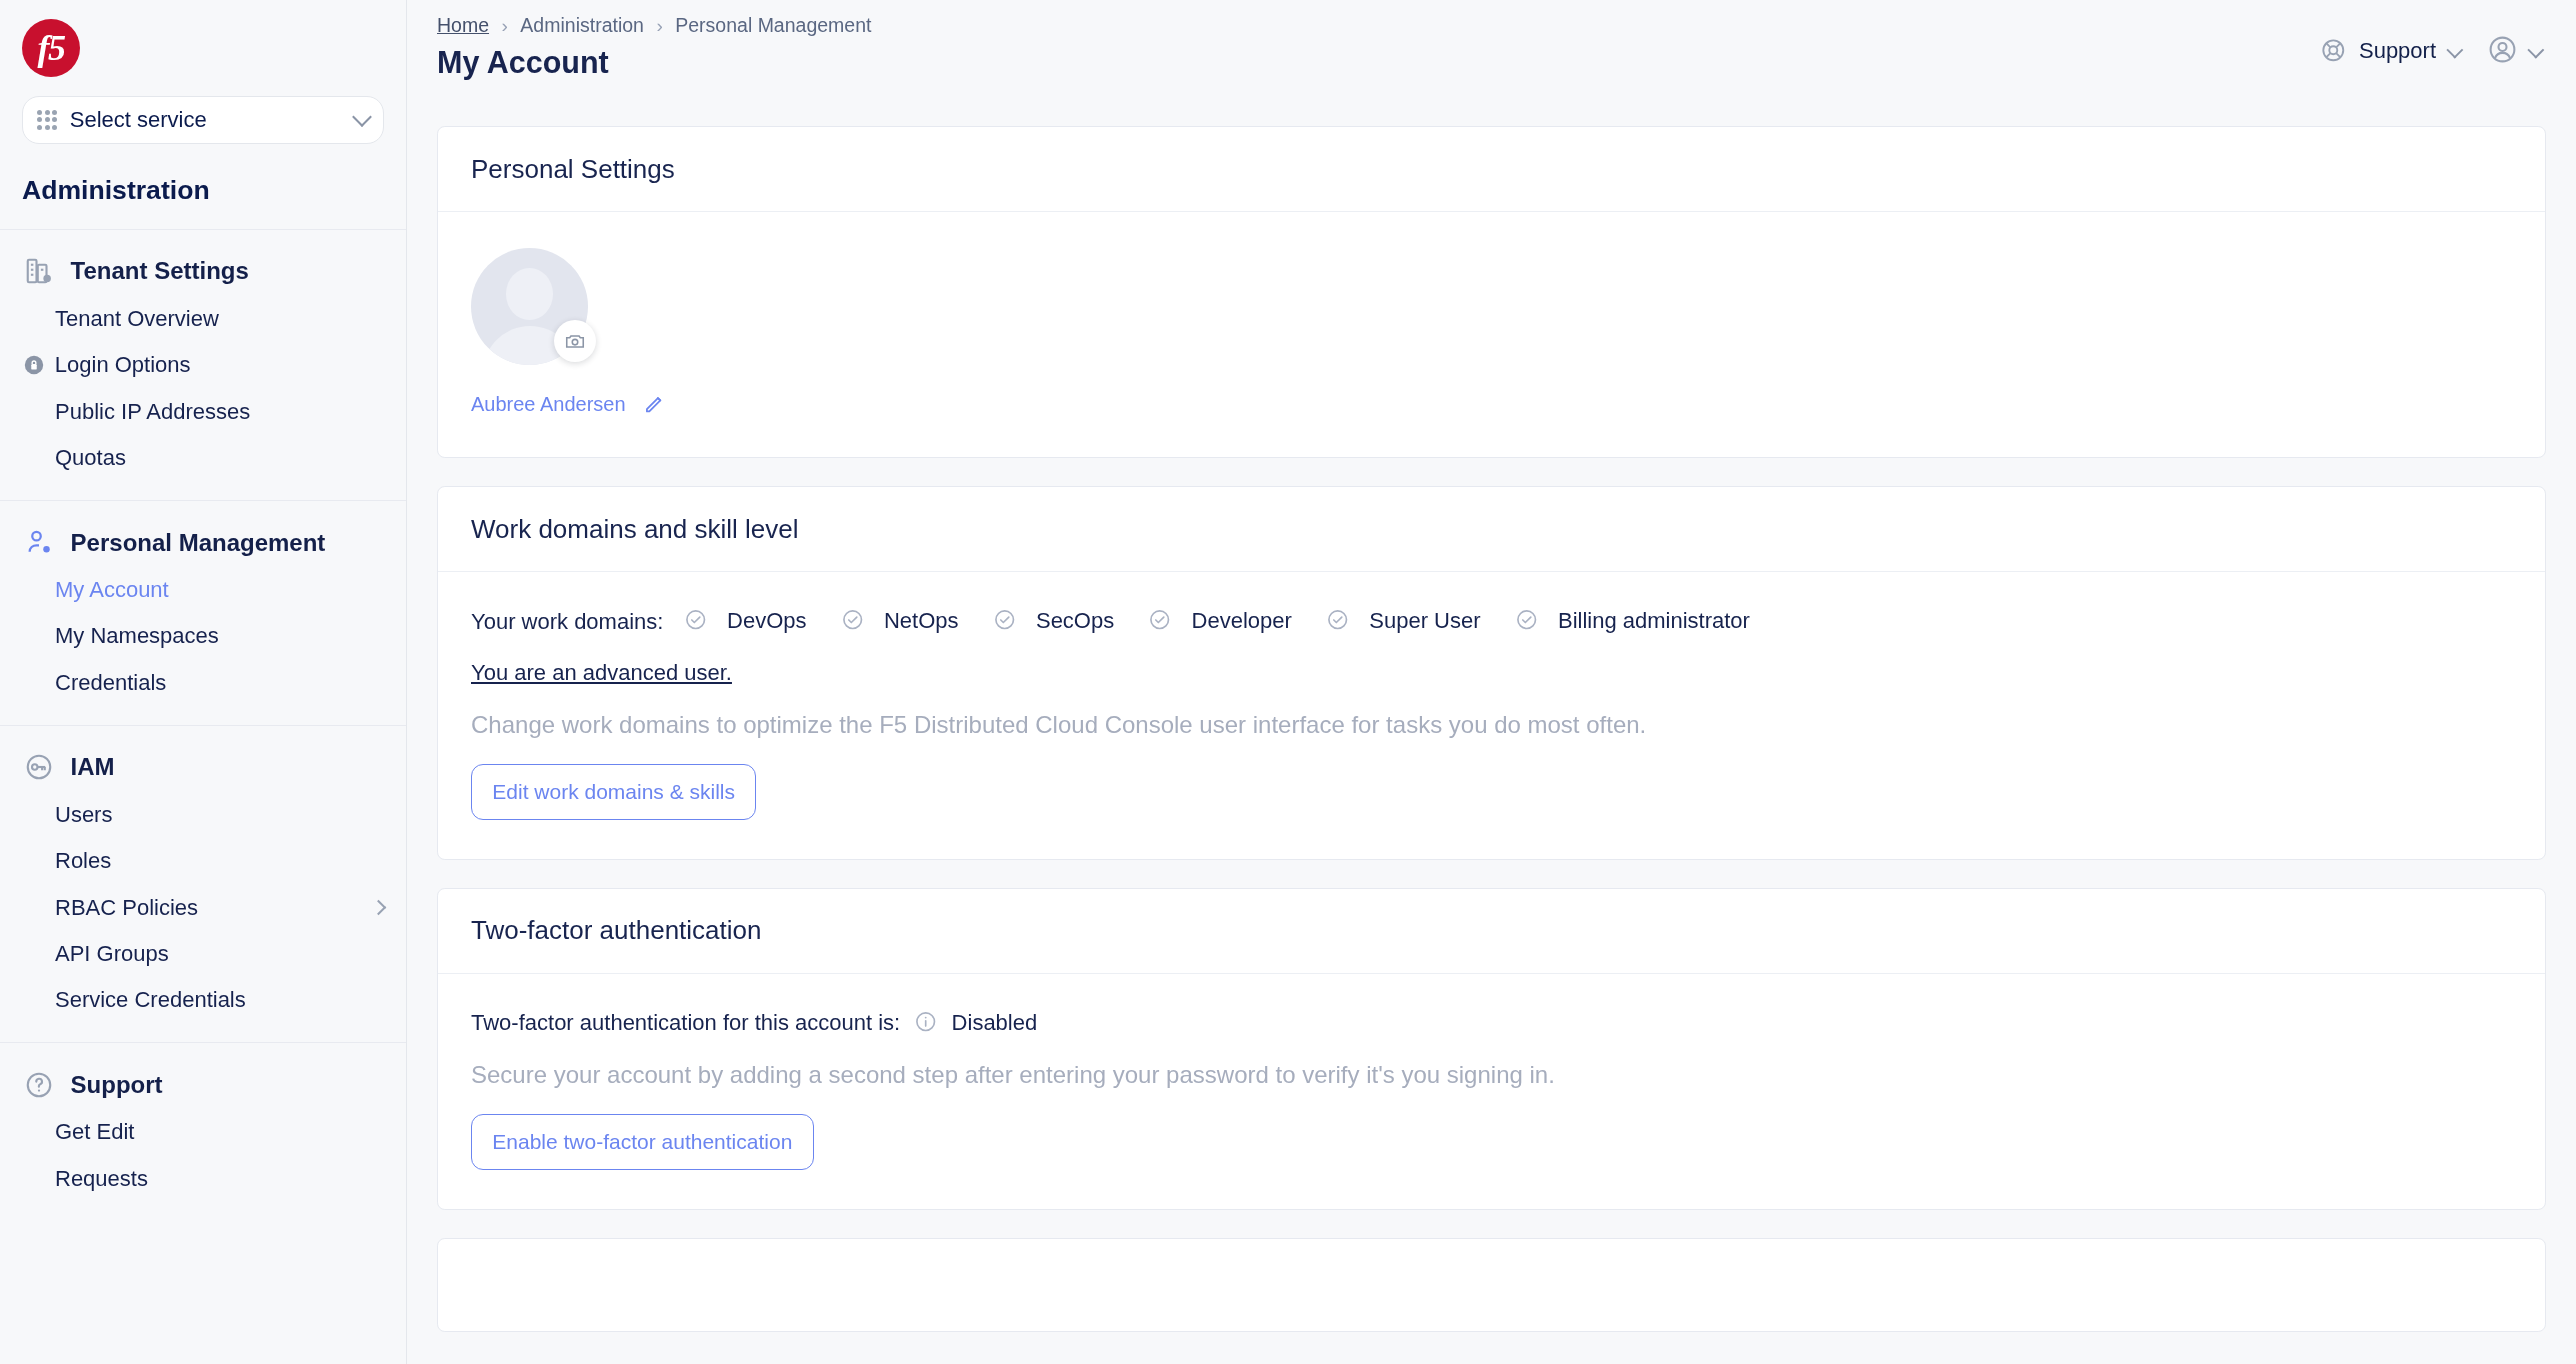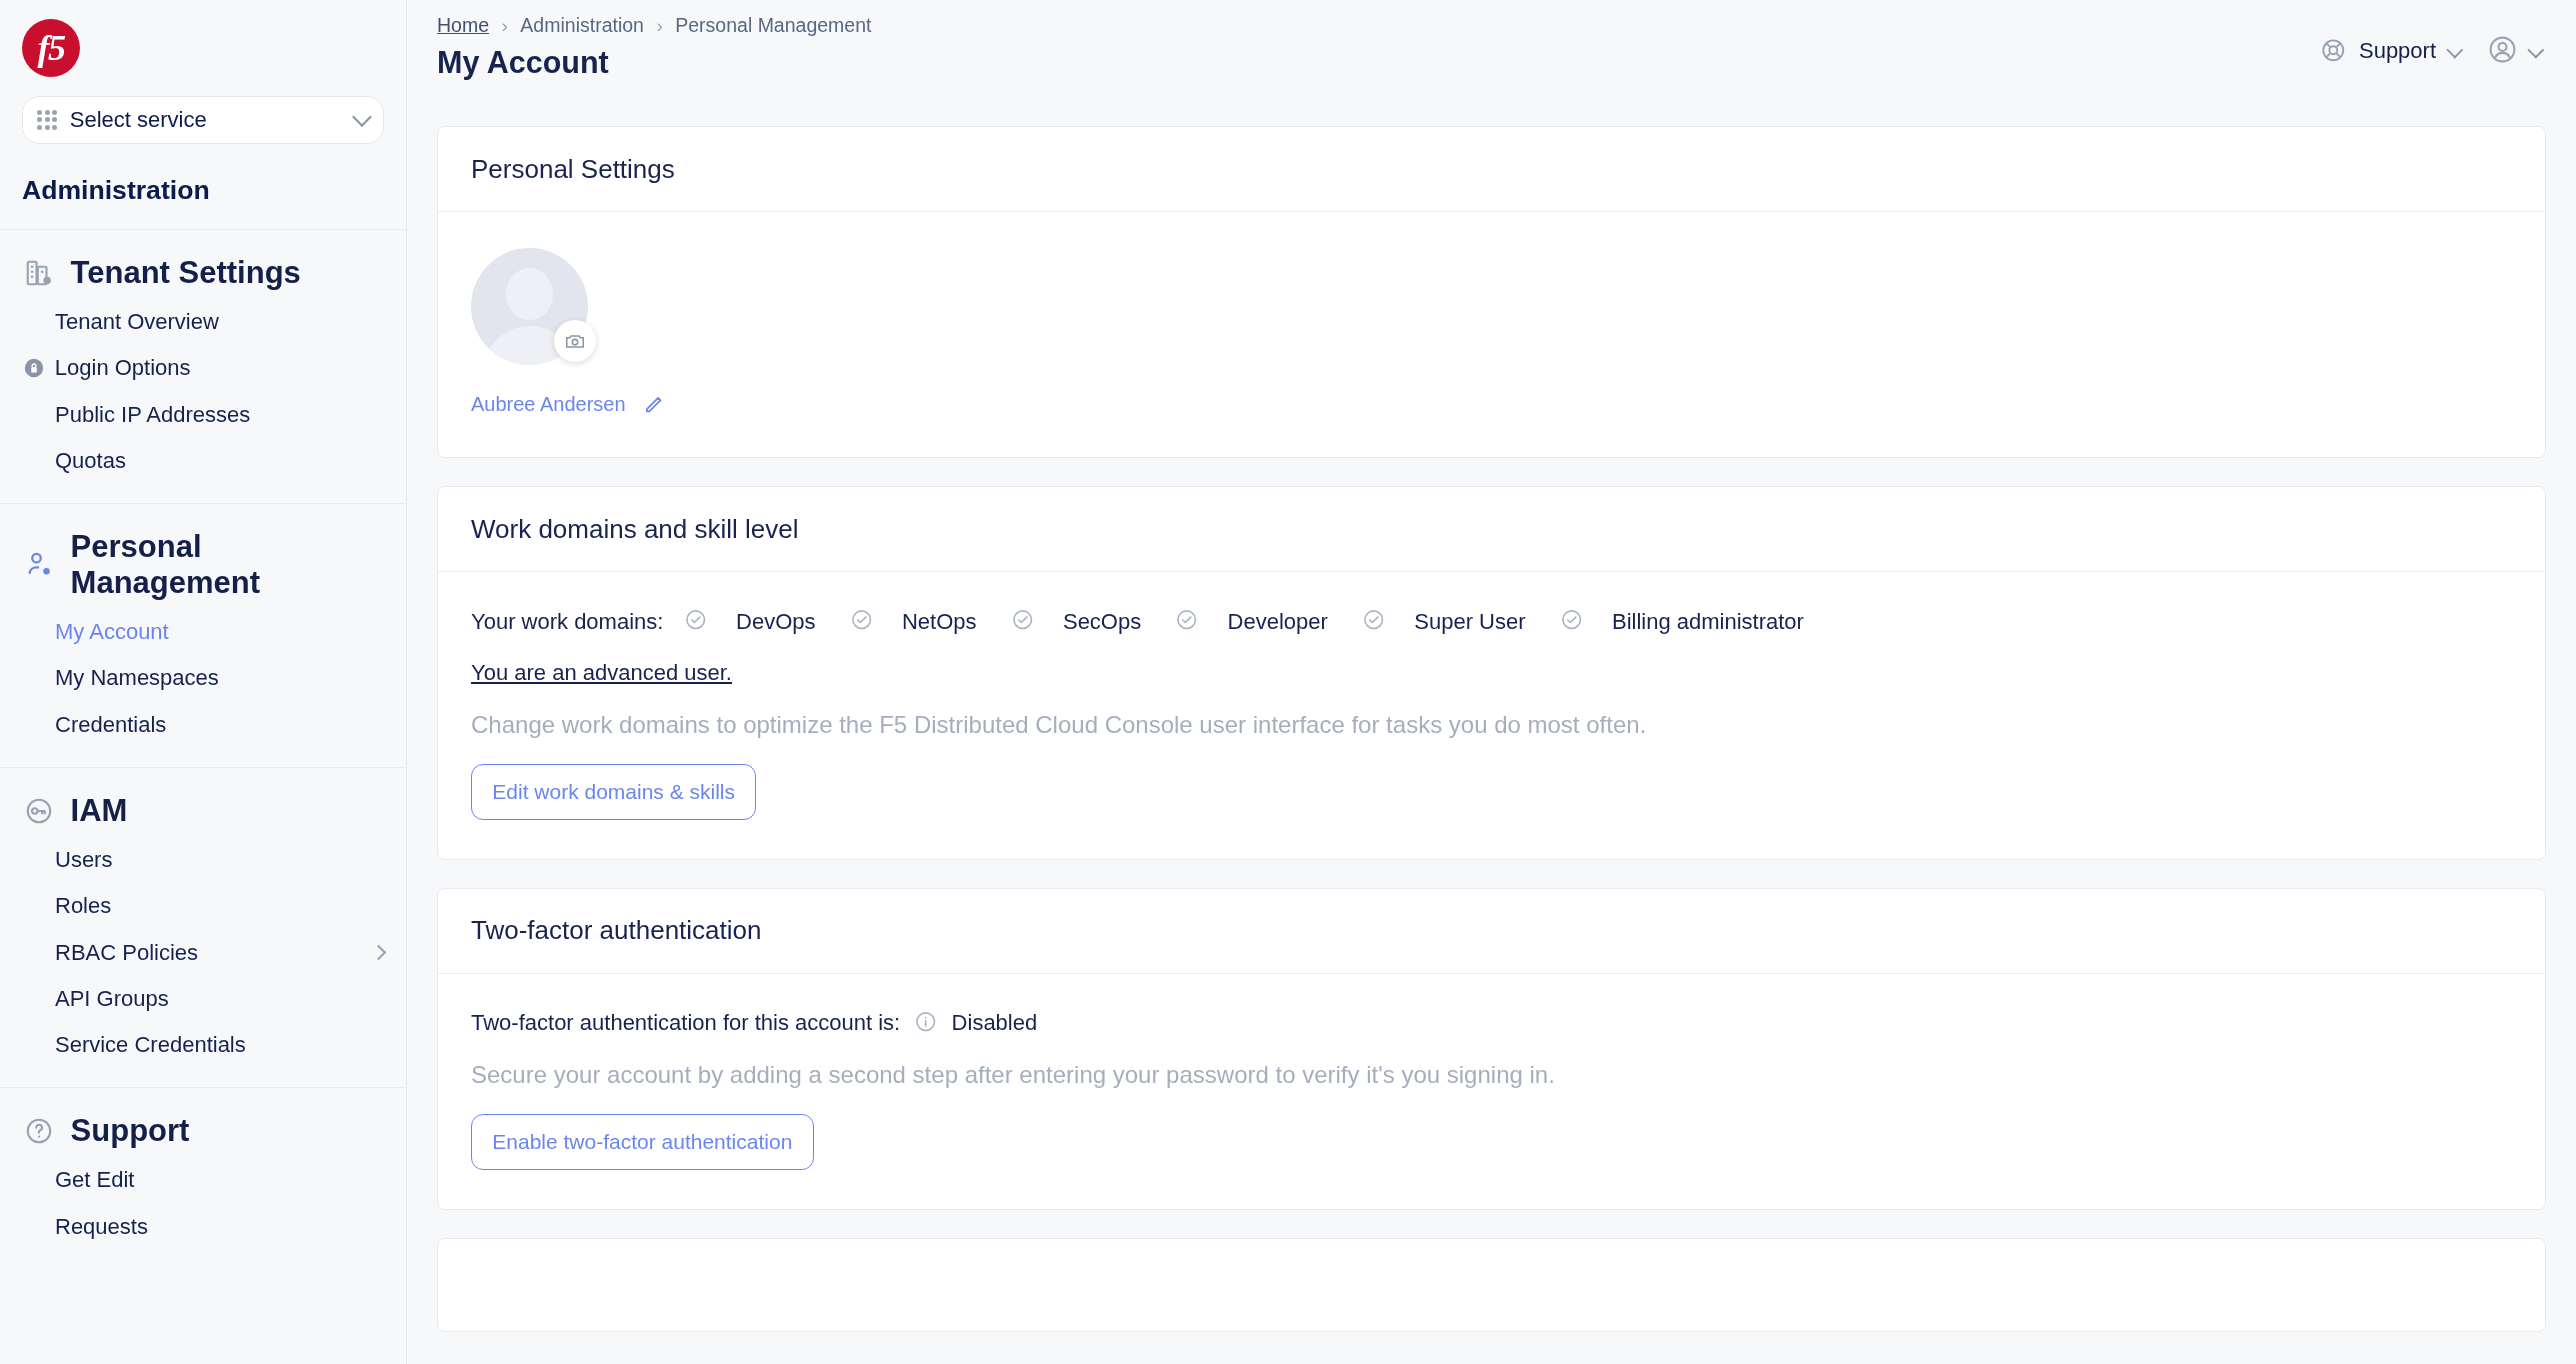--- a/index.html
+++ b/index.html
@@ -49,21 +49,21 @@
     margin-bottom: 4.7px;
   }
   .admin-title {
     padding: 31px 22px 23.4px 22px;
     font-size: 26.6px; font-weight: 700; color: #0b1b4d;
   }
   .nav-group { border-top: 1.6px solid #e8eaf0; padding: 17px 0 19px 0; }
   .nav-head {
     display: flex; align-items: center; gap: 15.6px;
     padding: 7.8px 22px 7.8px 22px;
-    font-size: 31px; font-weight: 700; color: #14204a; cursor: pointer;
+    font-size: 24px; font-weight: 700; color: #14204a; cursor: pointer;
   }
   .nav-head.active { color: #14204a; }
   .nav-ico { width: 33px; height: 33px; flex: 0 0 33px; display:flex; align-items:center; justify-content:center; }
   .nav-item {
     display: flex; align-items: center;
     padding: 10.2px 22px 10.2px 55px;
     font-size: 22px; color: #16224e; cursor: pointer;
   }
   .nav-item.selected { color: #6b85f0; }
   .nav-item .item-ico { width: 23.4px; height: 23.4px; flex:0 0 23.4px; margin-right: 9.4px; margin-left:-33px; display:flex; align-items:center; justify-content:center;}
@@ -114,21 +114,21 @@
     width: 42px; height: 42px; border-radius: 50%;
     background: #fff; box-shadow: 0 1.6px 6.3px rgba(16,24,40,.16);
     display: flex; align-items: center; justify-content: center; cursor: pointer;
   }
   .name-row { display: flex; align-items: center; gap: 17px; margin-top: 26.6px; }
   .user-name { font-size: 20px; color: #6b85f0; cursor: pointer; }
 
   
   .domains-row { display: flex; align-items: center; gap: 0; flex-wrap: wrap; }
   .domains-label { font-size: 22px; color: #17234e; margin-right: 20.3px; }
-  .domain-chip { display: flex; align-items: center; gap: 29px; margin-right: 34px; }
+  .domain-chip { display: flex; gap: 20px; margin-right: 34px; }
   .domain-chip .lbl { font-size: 22px; color: #17234e; }
   .line-main { font-size: 22px; color: #17234e; margin-top: 25px; text-decoration: underline; }
   .line-sub { font-size: 24px; color: #a6adbd; margin-top: 25px; }
   .btn-outline {
     margin-top: 25px; display: inline-flex; align-items: center; justify-content: center;
     height: 56px; padding: 0 20.3px;
     border: 1.6px solid #6b85f0; border-radius: 12px; background: #fff;
     color: #6b85f0; font-size: 21px; cursor: pointer;
     font-family: "Liberation Sans", sans-serif;
   }

